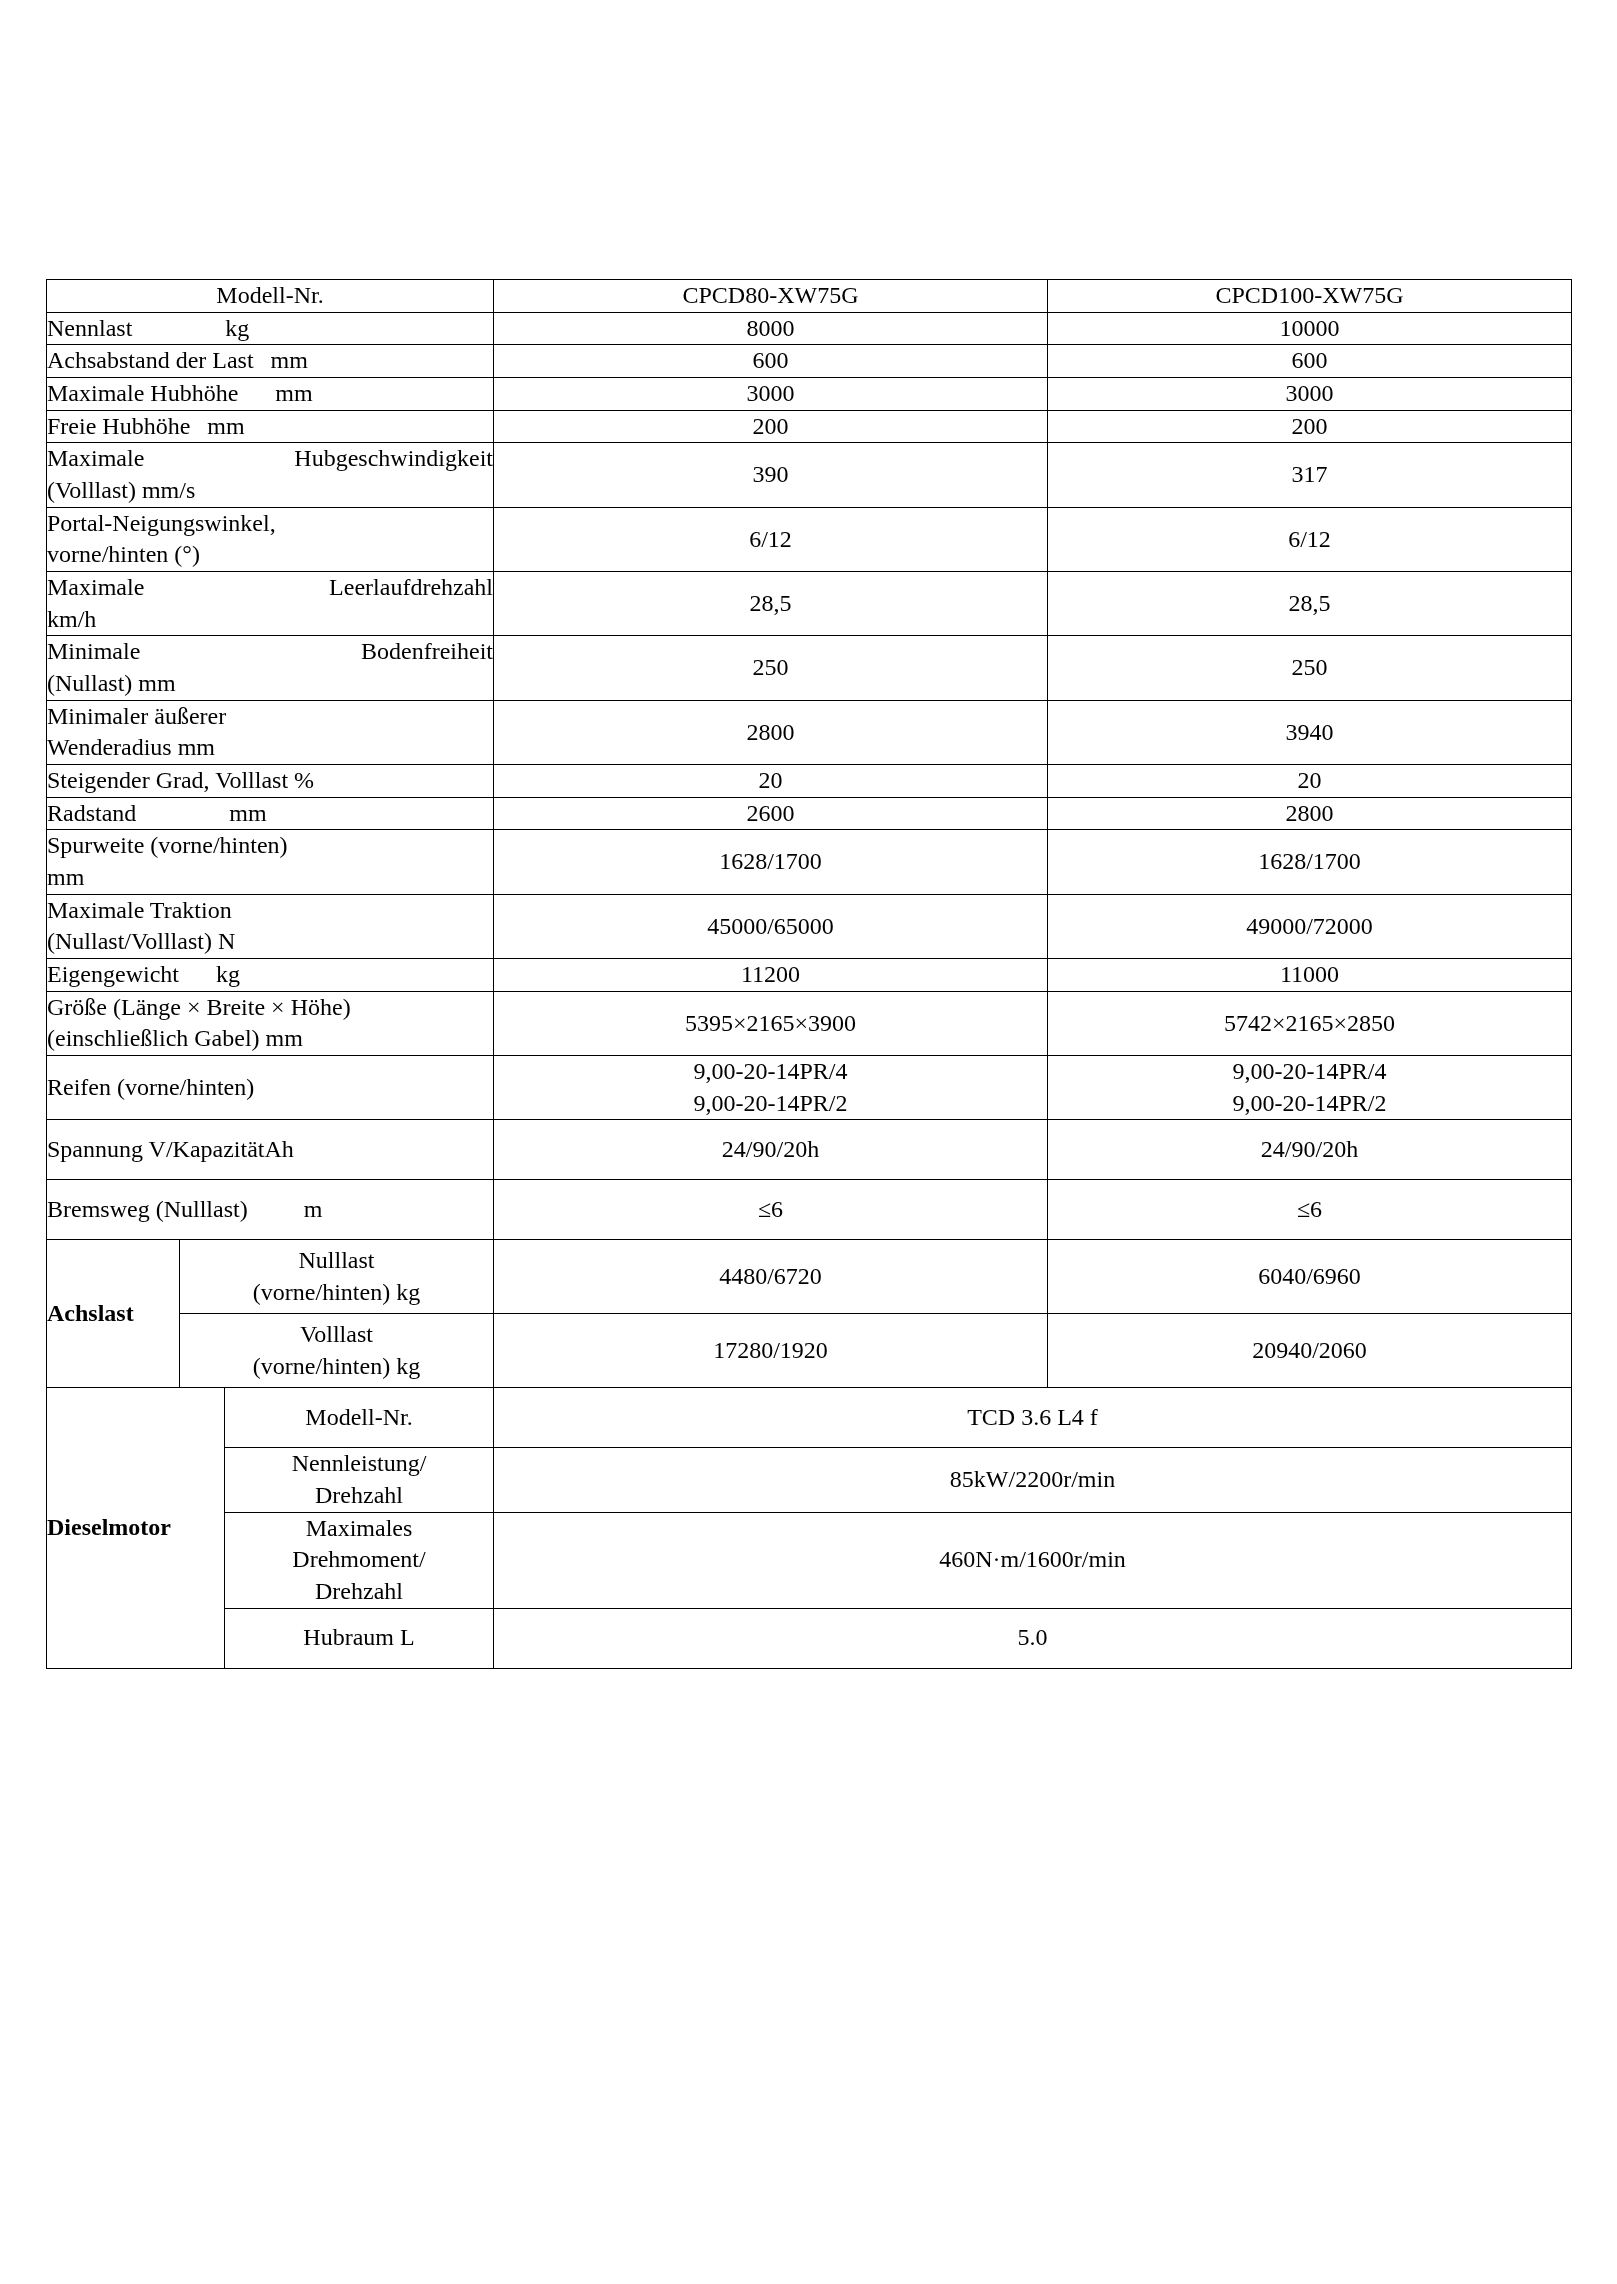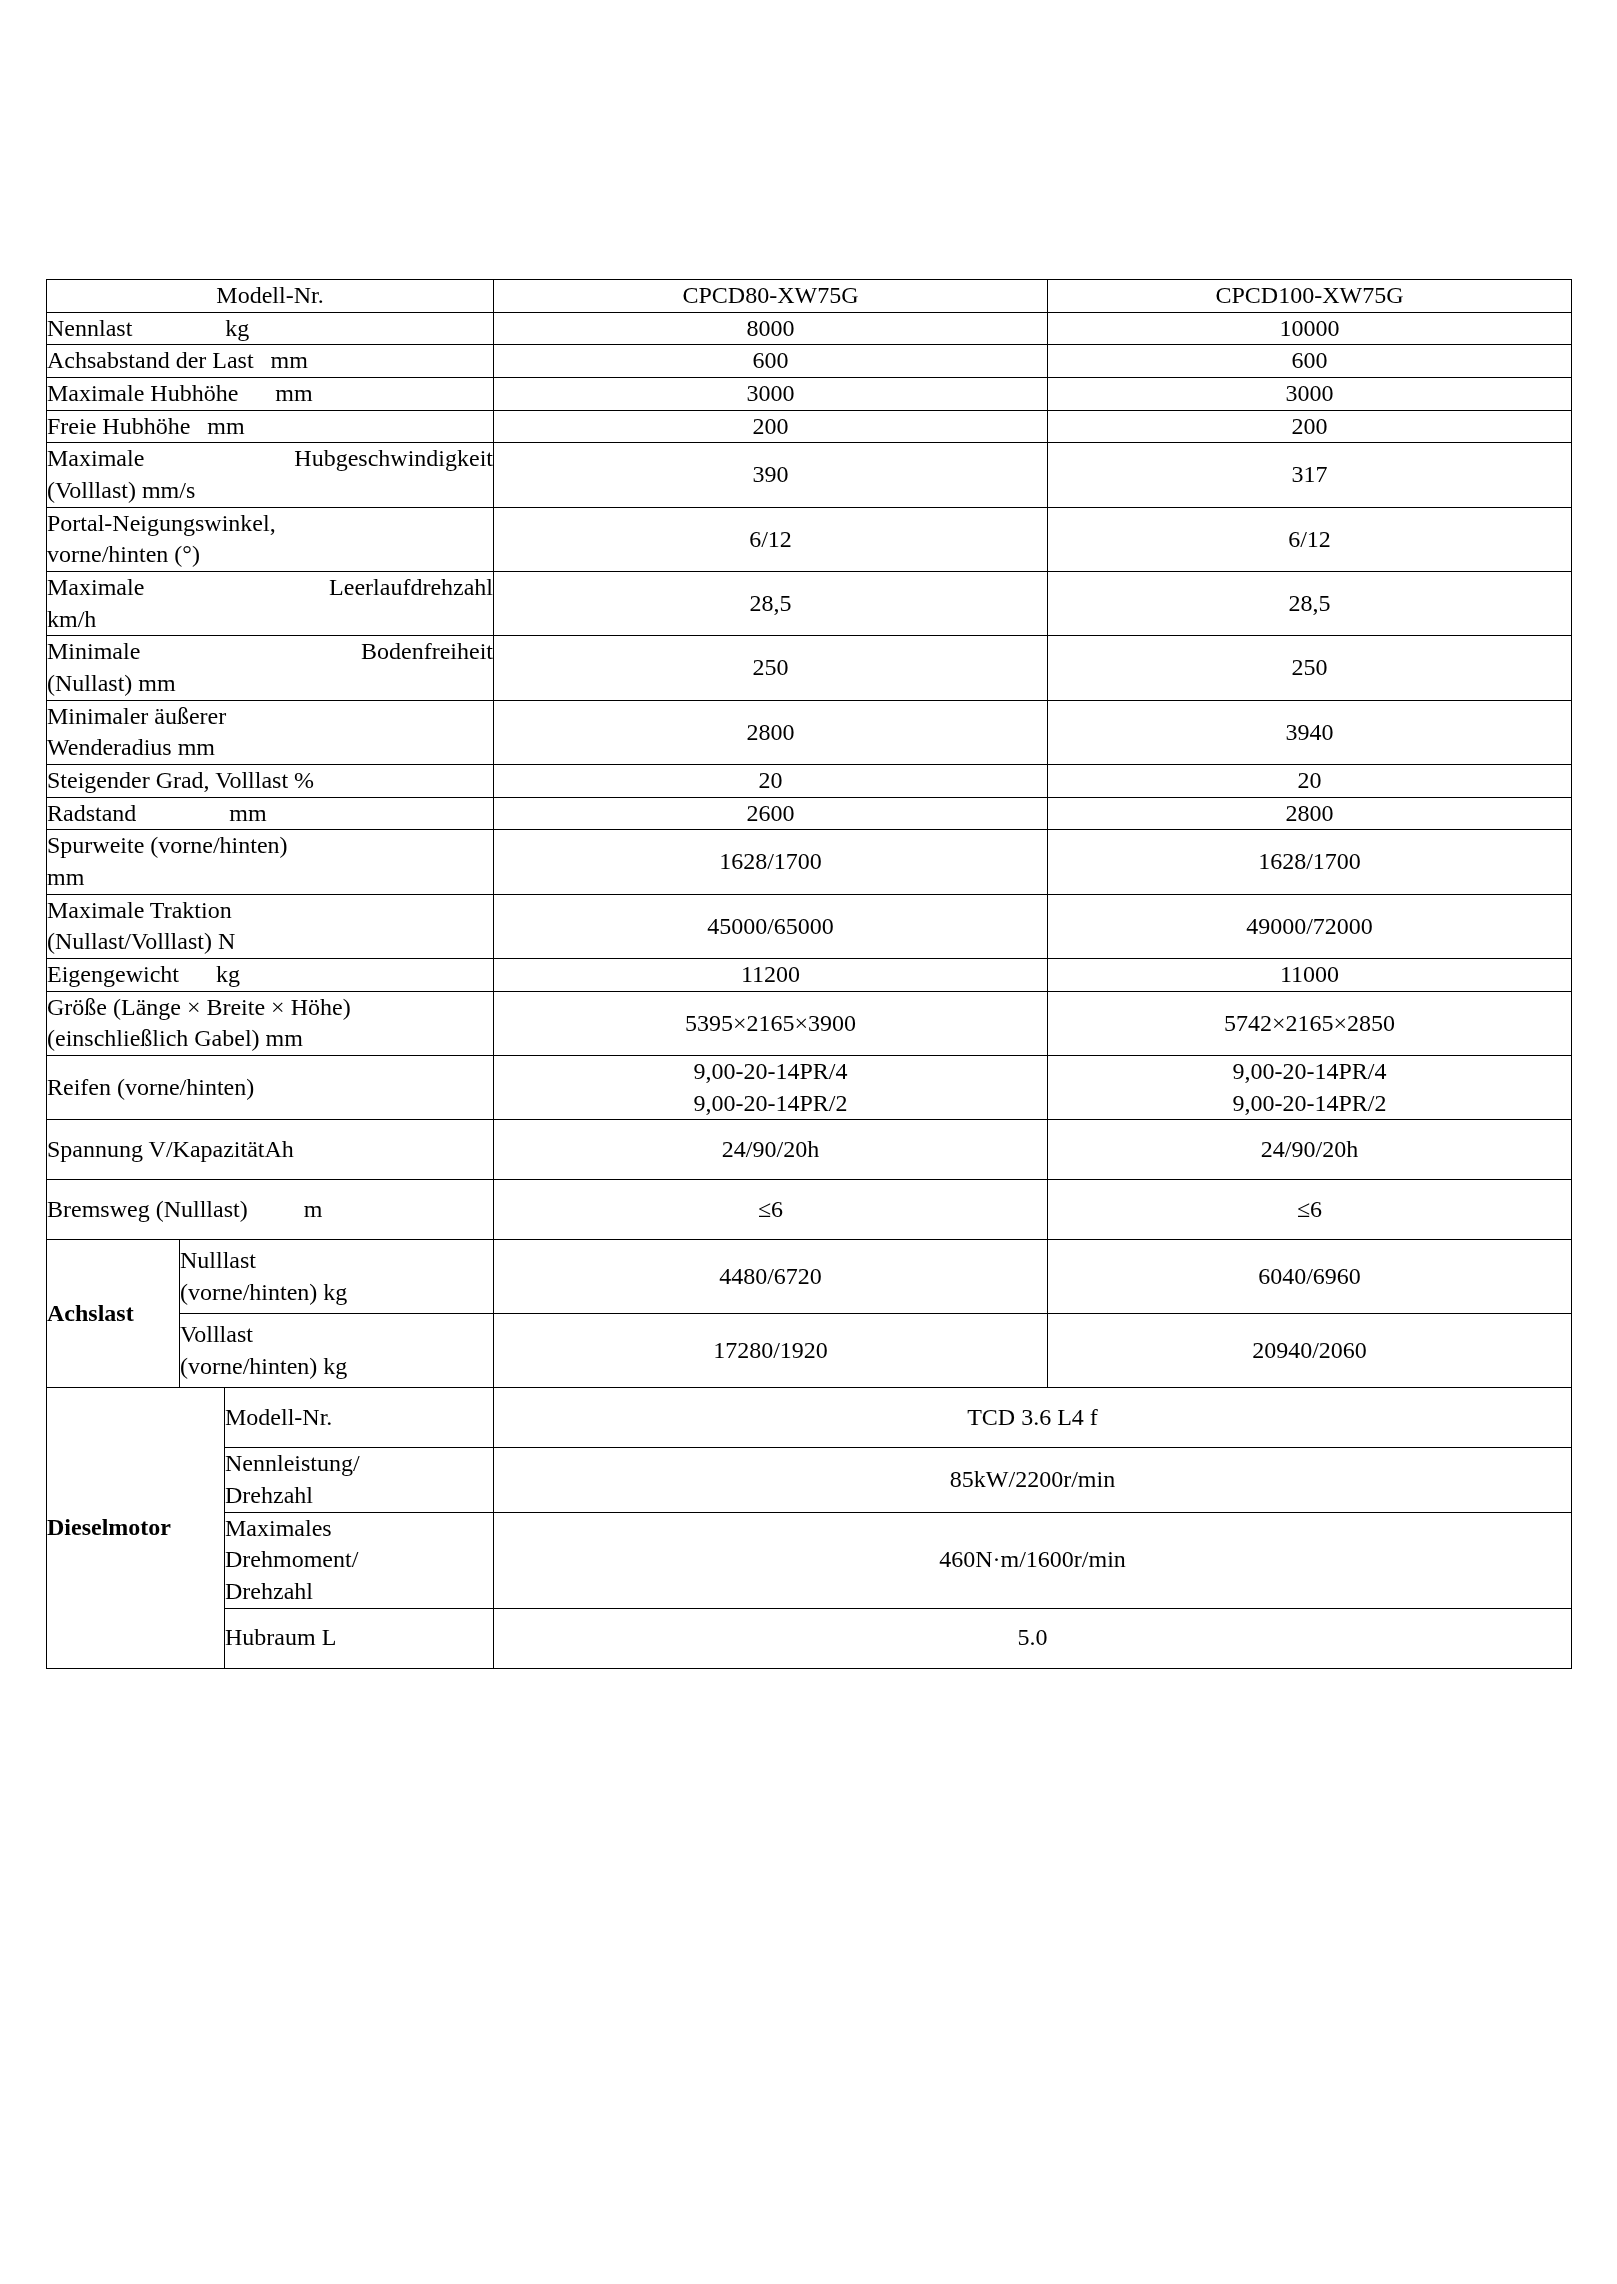--- a/index.html
+++ b/index.html
@@ -85,21 +85,21 @@
   .grp {
     text-align: left;
     padding: 7px 7.7px 7px 9.3px;
     vertical-align: middle;
     word-break: break-all;
     line-height: 1.55;
     font-weight: bold;
   }
 
   .sub {
-    text-align: left;
+    text-align: center;
     padding: 7px 7.7px 7px 11px;
   }
 
   .tall  { height: 60px; }
   .tall2 { height: 74px; }
 </style>
 </head>
 <body>
 
 <div class="page">

